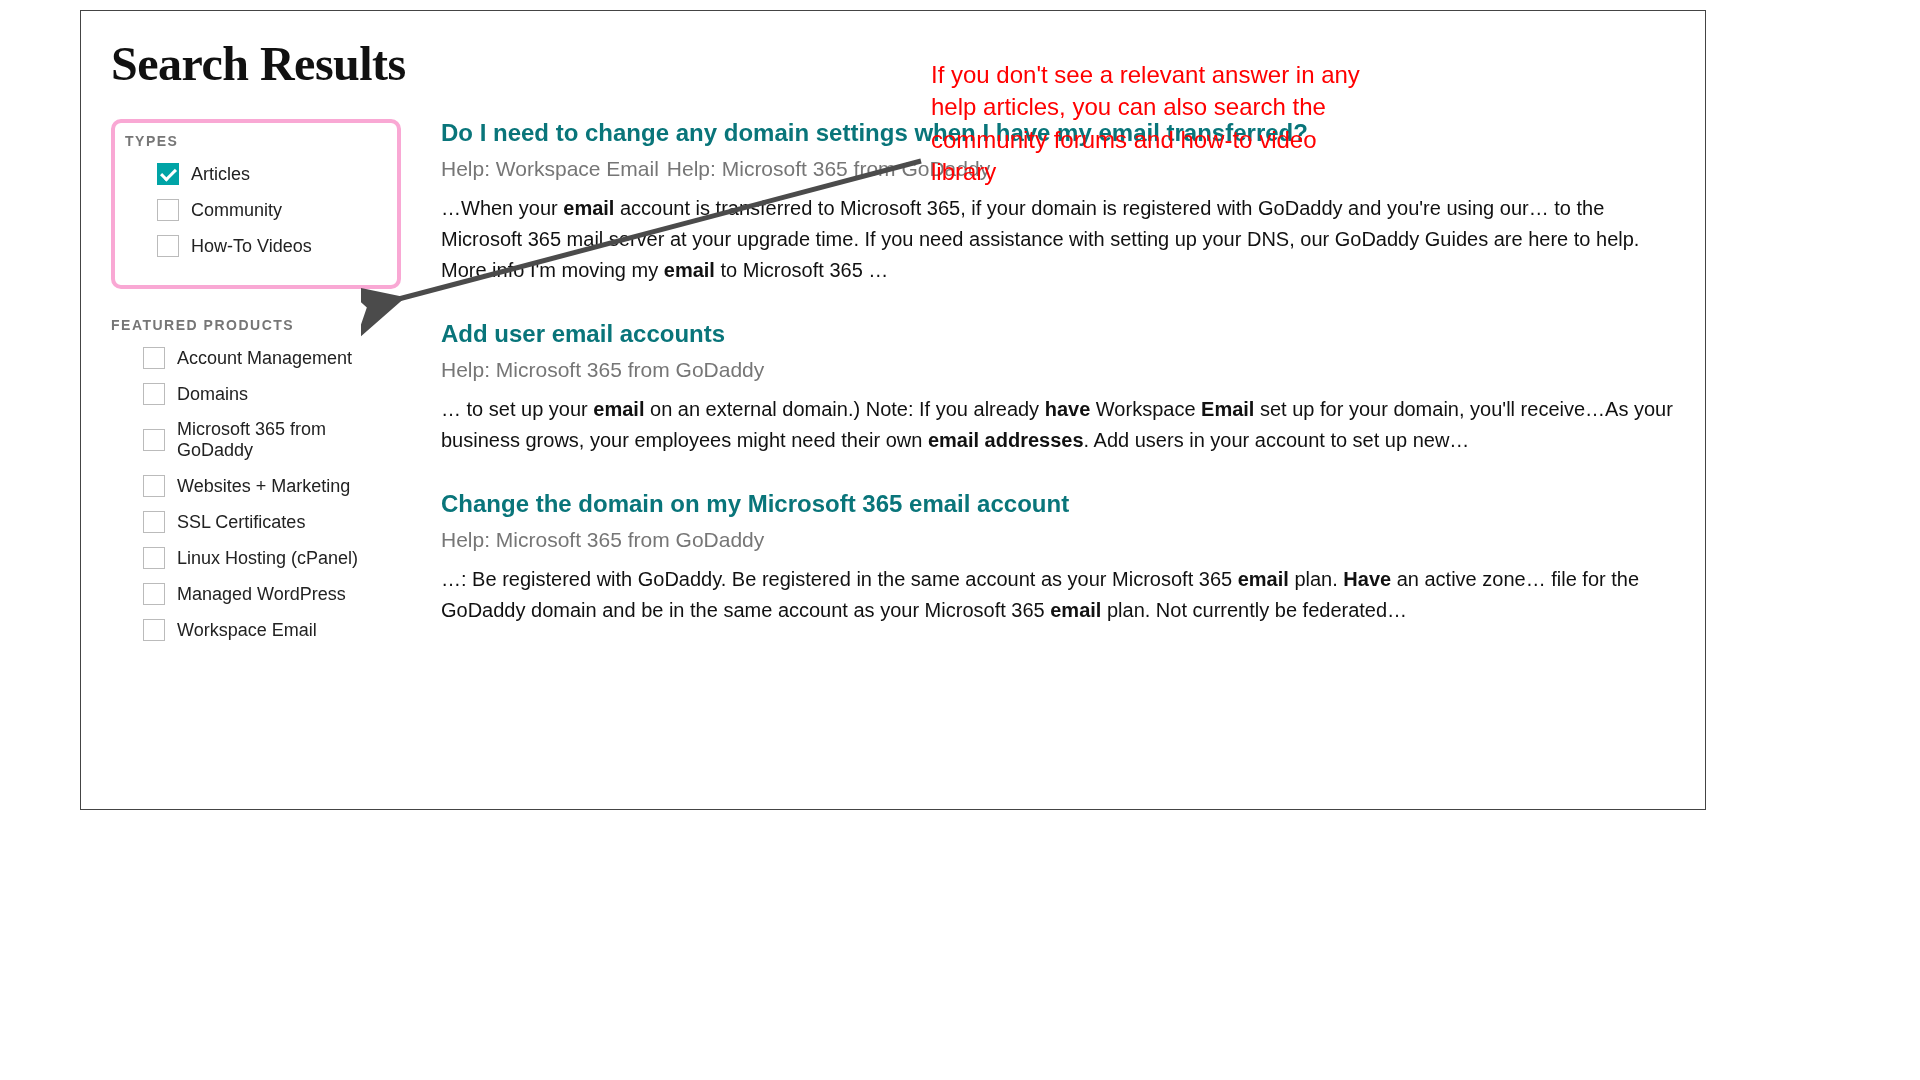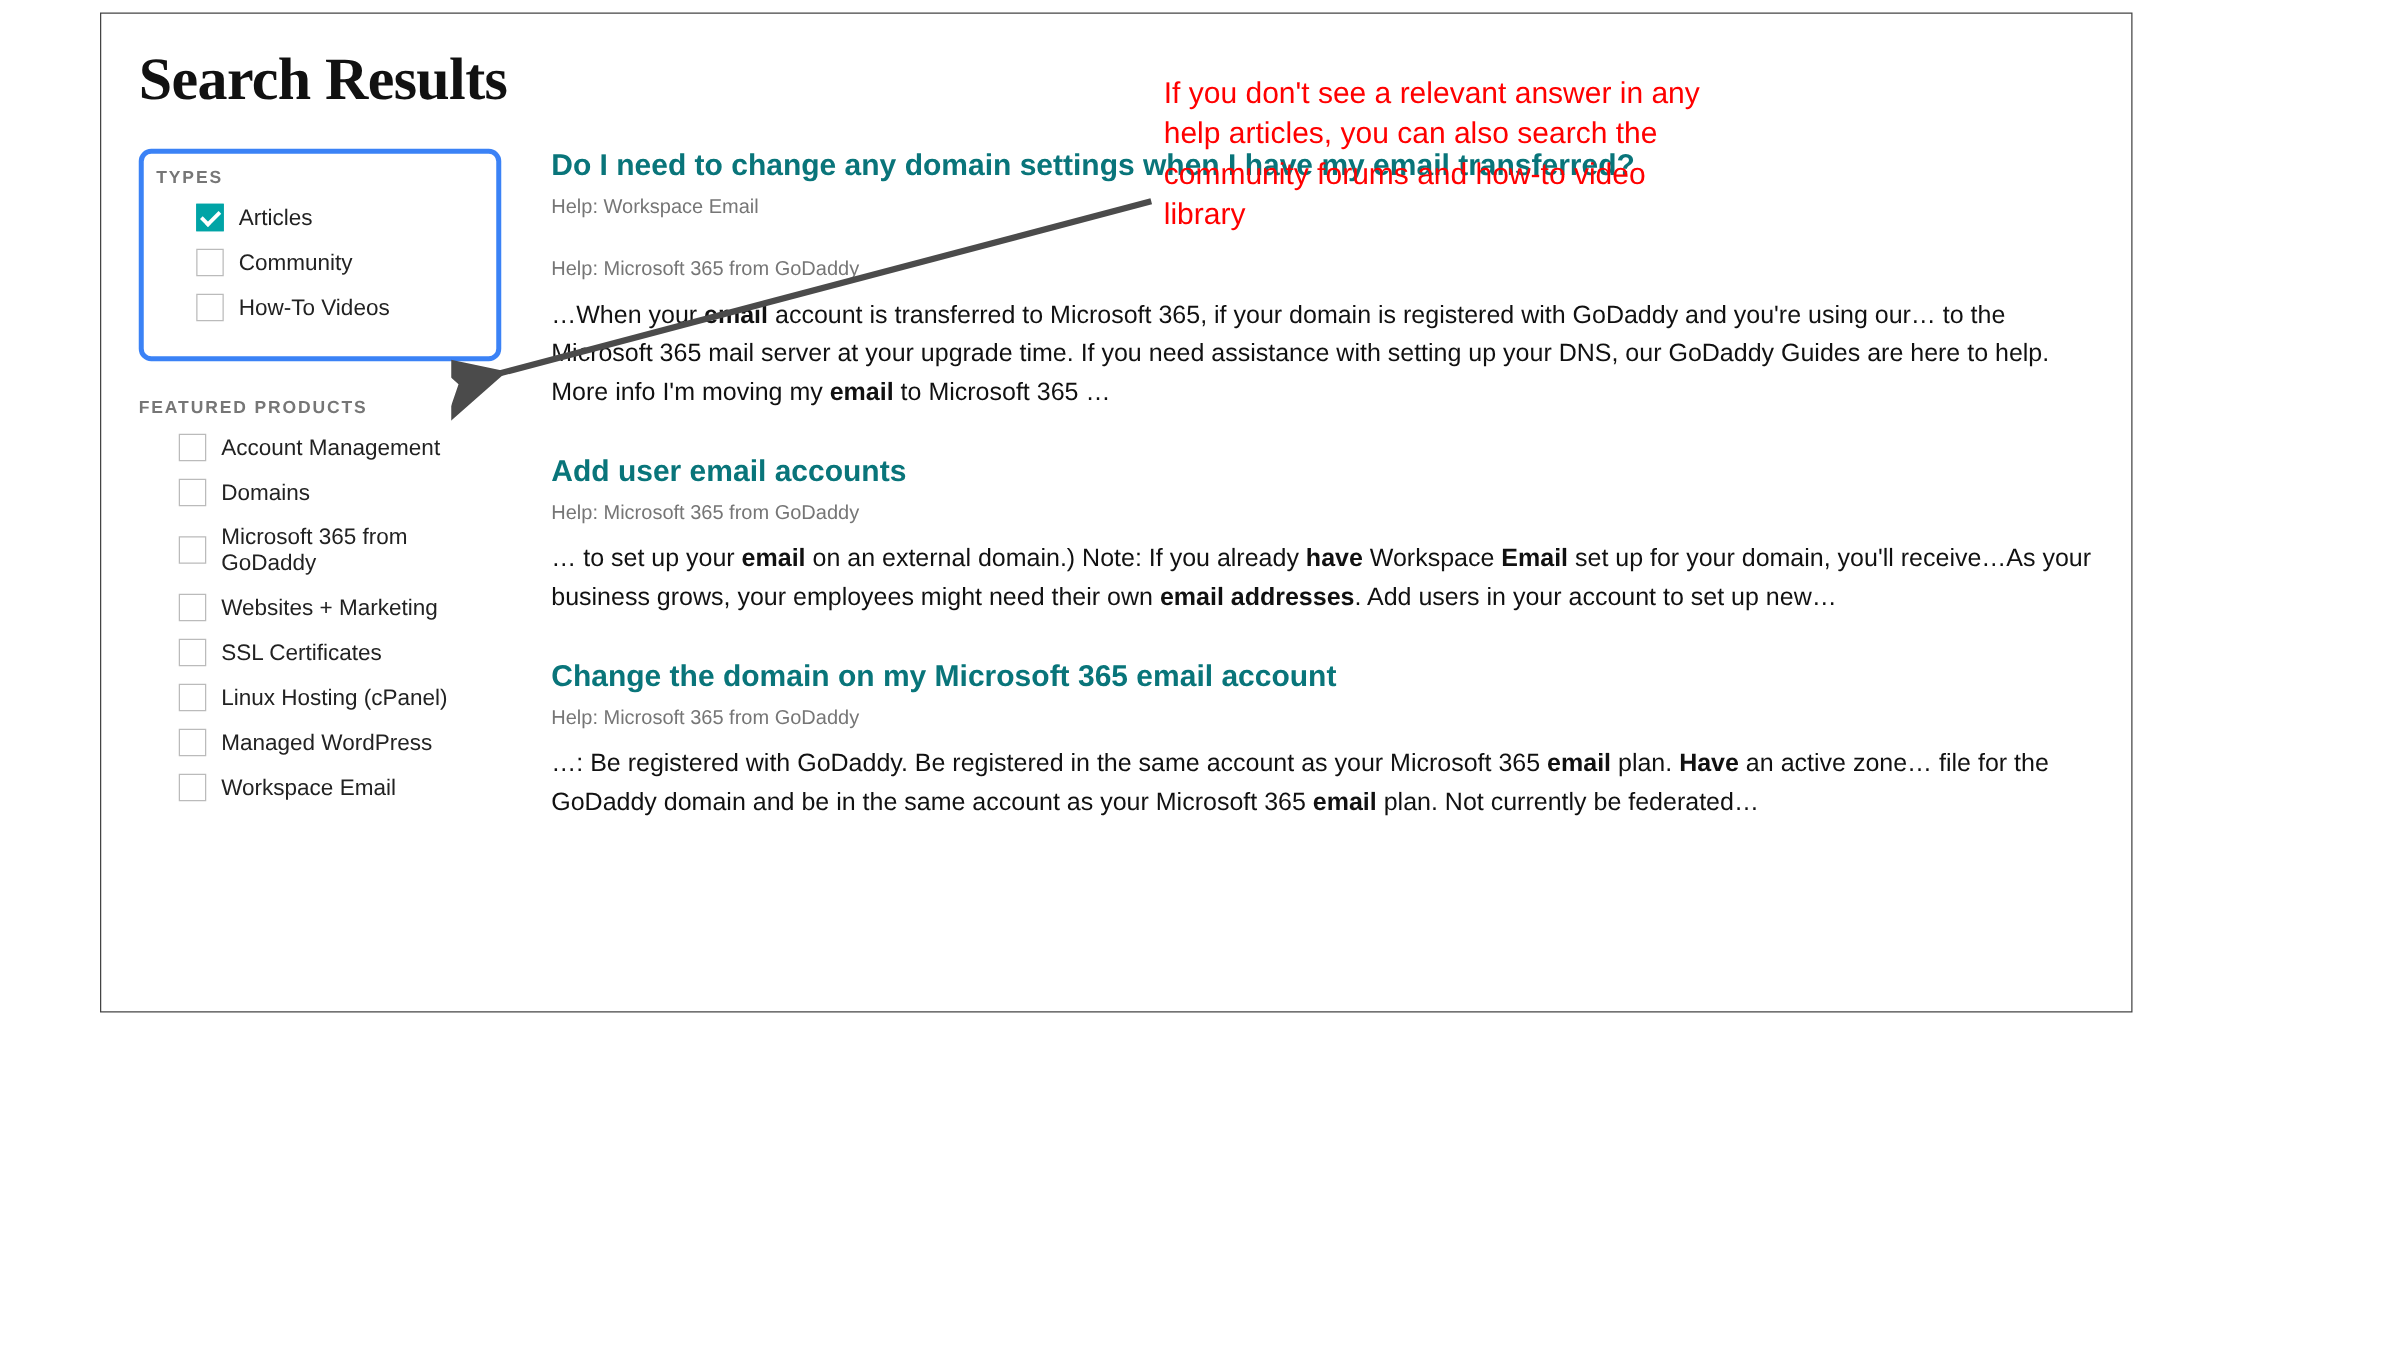--- a/index.html
+++ b/index.html
@@ -57,21 +57,21 @@
     background: #000;
     display:flex; align-items:center; justify-content:center;
     cursor:pointer;
     border:none;
   }
   .search-btn svg { fill:#fff; width:22px; height:22px; }
 
   .body-row { display:flex; gap: 40px; }
   .sidebar { width: 290px; flex: 0 0 290px; }
   .types-box {
-    border: 4px solid #3b82f6;
+    border: 4px solid #f9a8d4;
     border-radius: 10px;
     padding: 10px 14px 14px 10px;
     margin-bottom: 28px;
     position: relative;
   }
   .filter-heading {
     font-size: 14px;
     font-weight: 700;
     letter-spacing: 1.5px;
     color: #767676;
@@ -109,24 +109,23 @@
 
   .result { margin-bottom: 34px; }
   .result-title {
     color:#09757a;
     font-size:24px;
     font-weight:700;
     margin-bottom:10px;
     cursor:pointer;
   }
   .result-cats {
-    display:flex; gap:32px;
-    color:#767676; font-size:16px;
+    display:flex; gap:8px;
+    color:#767676; font-size:21px;
     margin-bottom:12px;
-    flex-direction:column;
   }
   .result-snippet {
     color:#111; font-size:20px; line-height:1.55;
   }
   .result-snippet b { font-weight:700; }
 
   
   .annotation {
     position:absolute;
     left: 850px; top: 48px;

